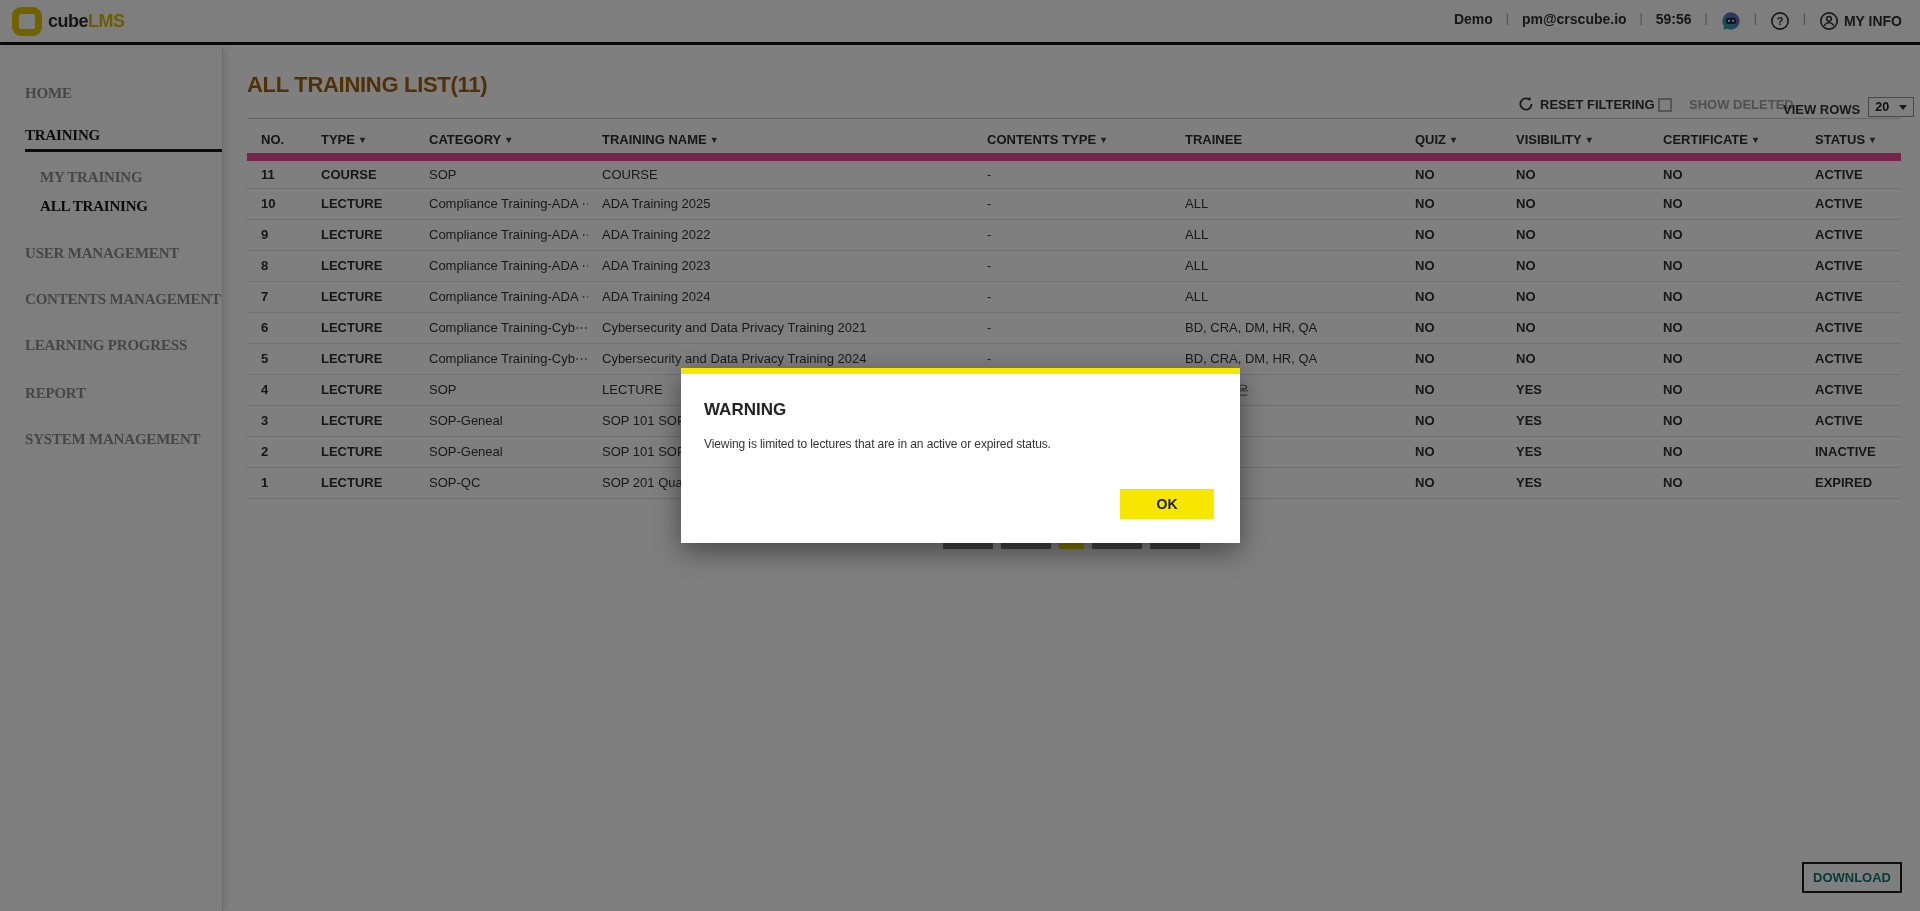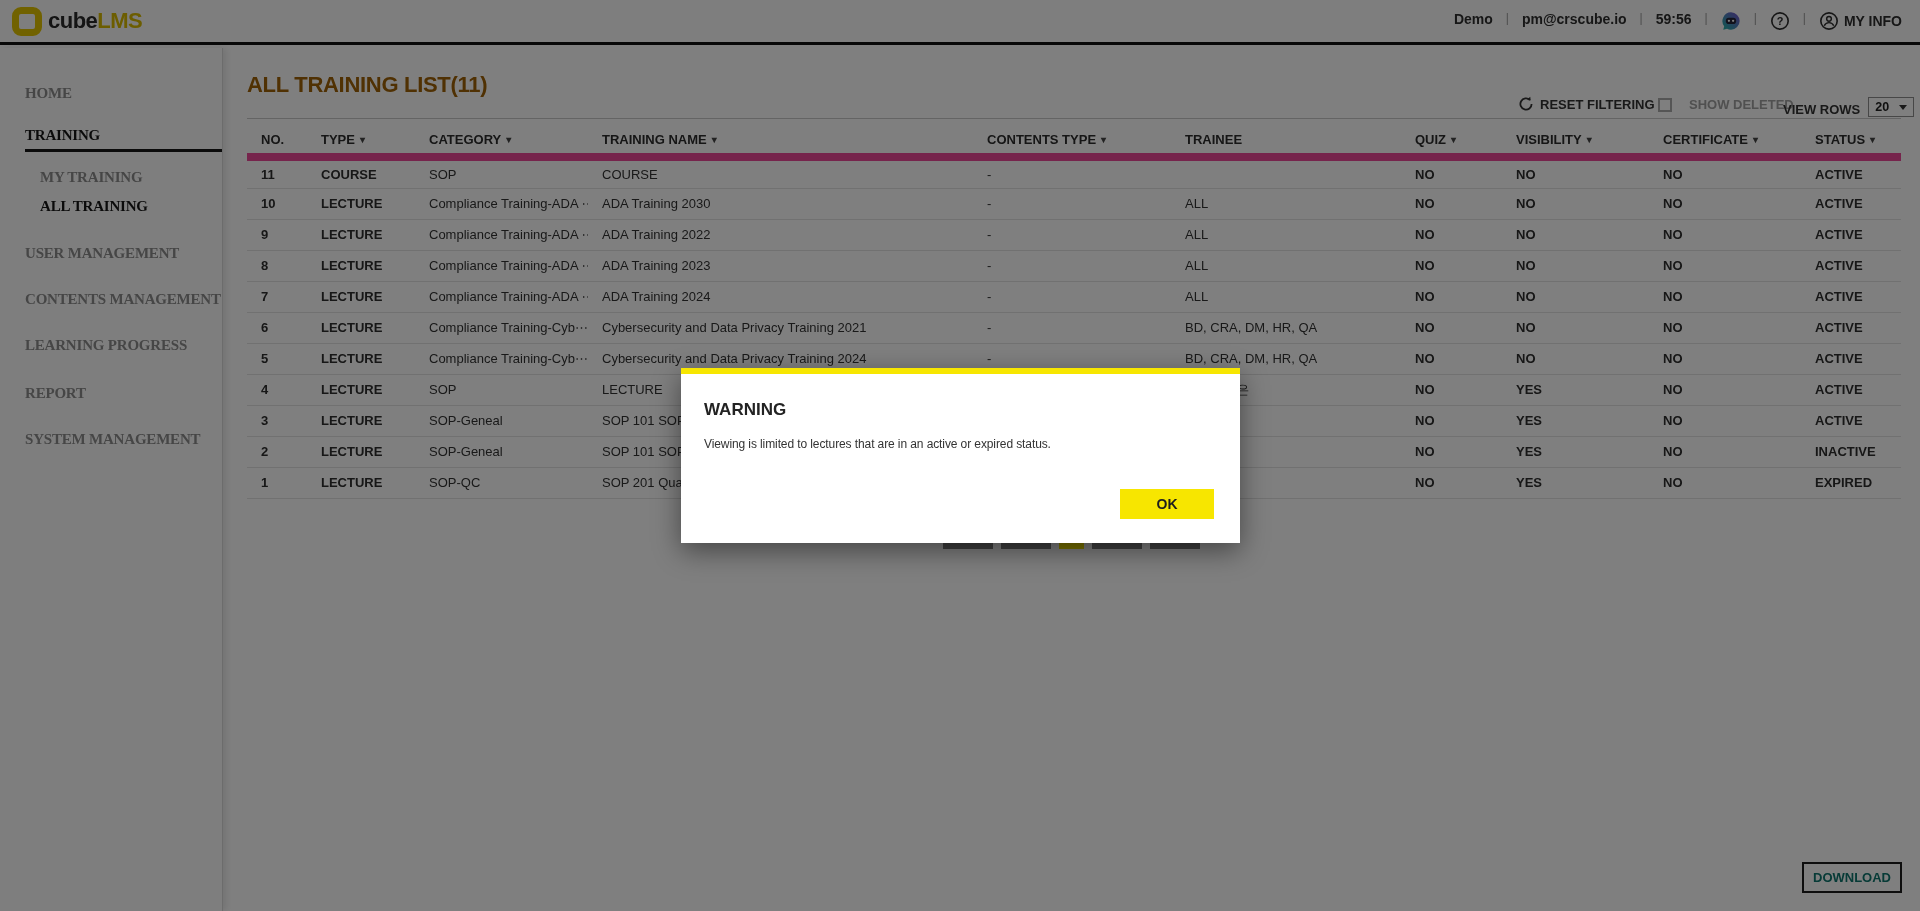--- a/index.html
+++ b/index.html
@@ -5,21 +5,21 @@
   * { margin:0; padding:0; box-sizing:border-box; }
   html,body { width:1920px; height:911px; overflow:hidden; background:#fff;
               font-family:"Liberation Sans", sans-serif; }
 
   
   .topbar { position:absolute; top:0; left:0; width:1920px; height:45px; background:#fdfdfd;
             border-bottom:3px solid #101010; display:flex; align-items:center;
             justify-content:space-between; padding:0 18px 0 12px; z-index:5; }
   .logo { display:flex; align-items:center; gap:6px; }
   .logo-mark { width:30px; height:29px; border:7px solid #e3c400; border-radius:9px; }
-  .logo-text { font-size:22px; font-weight:bold; letter-spacing:-0.5px; color:#2b2b2b; }
+  .logo-text { font-size:18px; font-weight:bold; letter-spacing:-0.5px; color:#2b2b2b; }
   .logo-text .lms { color:#d8bb00; }
   .topbar-right { display:flex; align-items:flex-start; gap:13px; font-size:14px; font-weight:bold; color:#2e2e2e; }
   .tb-sep { color:#9a9a9a; font-weight:normal; font-size:12px; }
   .tb-iconbtn { display:flex; align-items:center; gap:5px; cursor:pointer; }
   .round-icon { width:20px; height:20px; }
 
   
   .sidebar { position:absolute; top:48px; left:0; width:223px; height:863px; background:#fcfcfc;
              border-right:1px solid #d8d8d8; box-shadow:3px 0 7px rgba(0,0,0,0.10); z-index:2; }
   .nav-item { position:absolute; left:25px; font-size:15px; font-weight:bold; color:#8c8c8c;
@@ -199,21 +199,21 @@
         <td></td>
         <td>NO</td>
         <td>NO</td>
         <td>NO</td>
         <td>ACTIVE</td>
       </tr>
       <tr>
         <td>10</td>
         <td>LECTURE</td>
         <td>Compliance Training-ADA ⋯</td>
-        <td>ADA Training 2030</td>
+        <td>ADA Training 2025</td>
         <td>-</td>
         <td>ALL</td>
         <td>NO</td>
         <td>NO</td>
         <td>NO</td>
         <td>ACTIVE</td>
       </tr>
       <tr>
         <td>9</td>
         <td>LECTURE</td>

